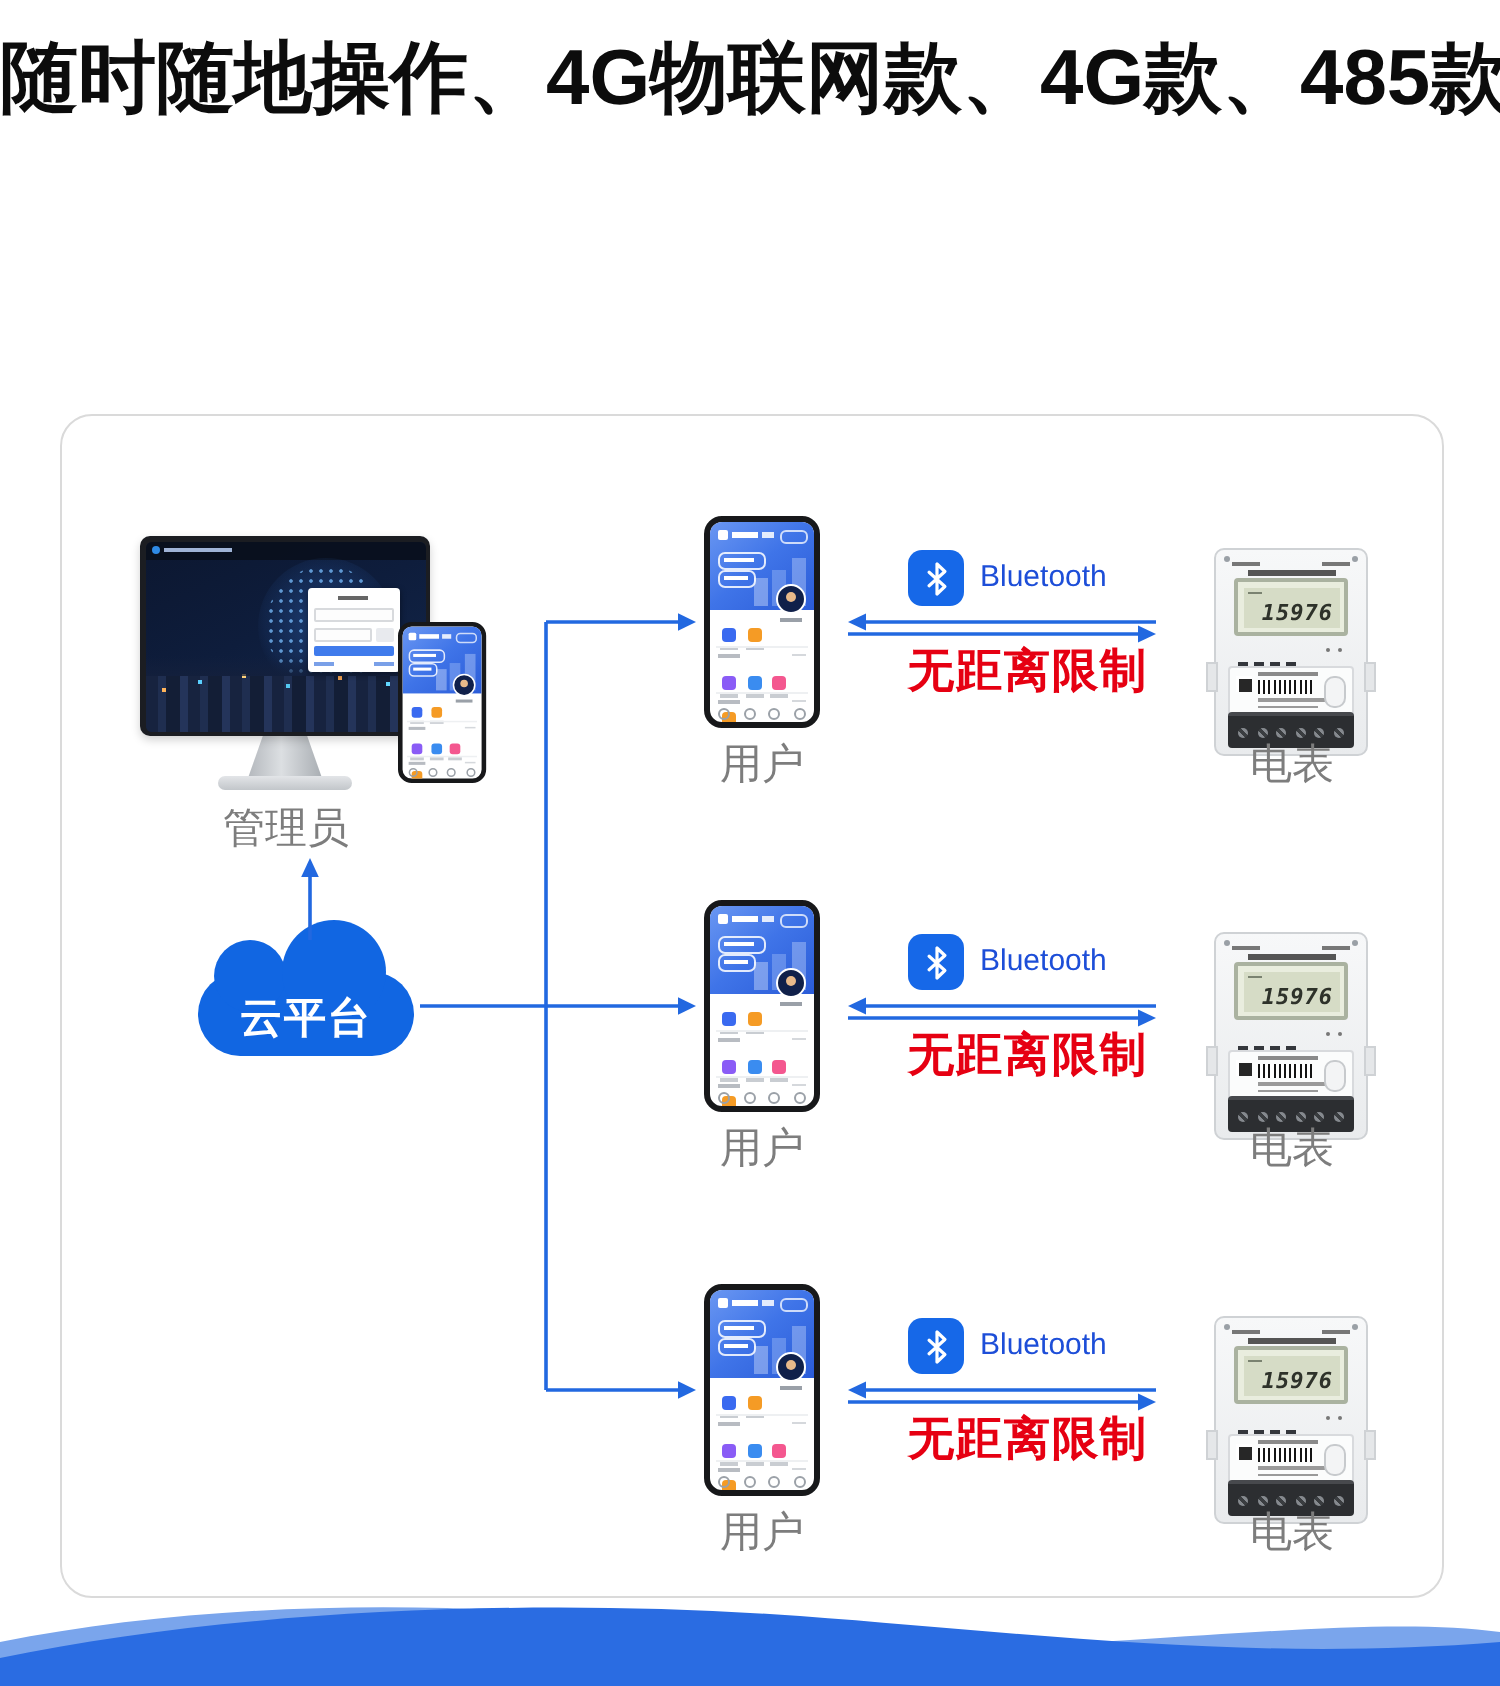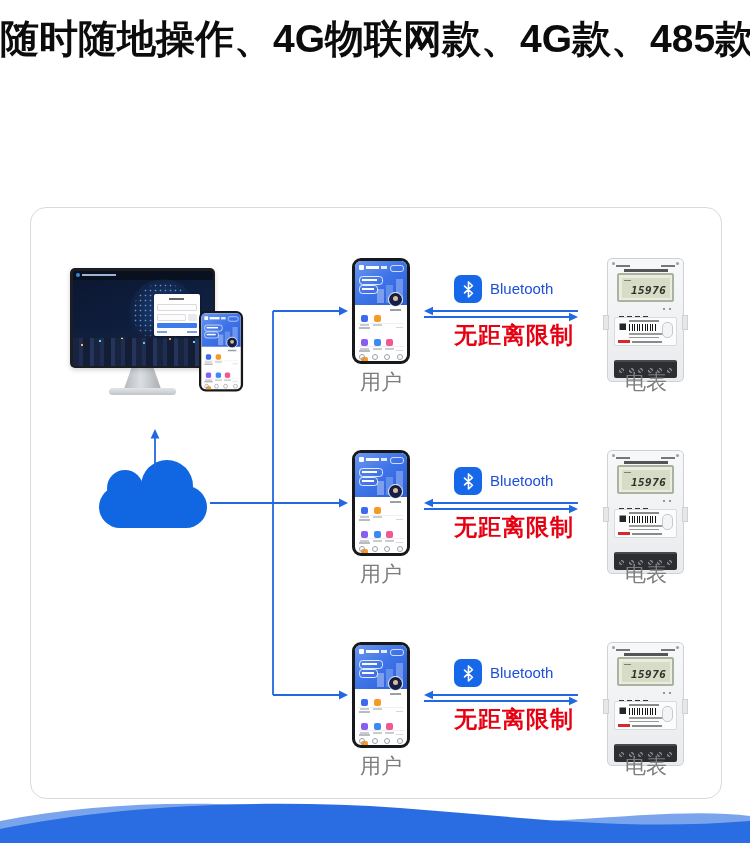--- a/index.html
+++ b/index.html
@@ -90,22 +90,22 @@
   .p-nav span{width:4px;height:4px;border:1px solid #9ba1a8;border-radius:50%;}
   .phone-admin{left:199px;top:311px;transform:scale(.76);transform-origin:top left;z-index:5;}
   
   .bt-badge{position:absolute;width:28px;height:28px;border-radius:7px;background:#1668e8;
       display:flex;align-items:center;justify-content:center;z-index:3;}
   .bt-label{position:absolute;font-size:15px;color:#1d4ed8;z-index:3;}
   .dist-label{position:absolute;width:180px;text-align:center;font-size:23px;font-weight:800;
       color:#e60012;z-index:3;letter-spacing:1px;}
   .user-label,.meter-label{position:absolute;width:80px;text-align:center;font-size:21px;color:#7d7d7d;z-index:3;}
   
-  .meter{position:absolute;width:77px;height:124px;background:linear-gradient(#f7f8f9,#e9ebed);
-      border:1px solid #cfd2d5;border-radius:5px;box-sizing:border-box;z-index:3;}
+  .meter{position:absolute;width:77px;height:104px;background:linear-gradient(#f7f8f9,#e9ebed);
+      border:1px solid #cfd2d5;border-radius:5px;box-sizing:border-box;z-index:3;margin-top:16px;}
   .meter::before{content:"";position:absolute;top:2.5px;left:4px;width:3px;height:3px;border-radius:50%;
       background:#9aa0a6;box-shadow:64px 0 0 #9aa0a6;}
   .m-tl{position:absolute;left:8px;top:6px;width:14px;height:2px;background:#777;}
   .m-tr{position:absolute;right:8px;top:6px;width:14px;height:2px;background:#777;}
   .m-tc{position:absolute;left:50%;transform:translateX(-50%);top:10px;width:44px;height:2.5px;background:#555;}
   .m-lcd{position:absolute;left:9px;top:14px;width:57px;height:29px;background:#e9edde;
       border:2px solid #aab2a0;border-radius:2px;box-sizing:border-box;}
   .m-lcd-in{position:absolute;inset:2.5px;background:#d6dcc6;}
   .m-lcd-in::before{content:"";position:absolute;left:2px;top:2px;width:7px;height:1.8px;background:#7a8270;}
   .m-kwh{position:absolute;right:3px;bottom:1px;font-family:"DejaVu Sans Mono",monospace;
@@ -227,22 +227,24 @@
       <div class="p-sec"></div>
       <div class="p-grid"><span class="ic o"></span><span class="ic b"></span><span class="ic b2"></span></div>
       <div class="p-nav">
           <span></span>
           <span></span>
           <span></span>
           <span></span>
         </div>
     </div>
   </div>
+  <div class="admin-label">管理员</div>
 
   <div class="cloud"></div>
+  <div class="cloud-label">云平台</div>
 
   <div class="row r1">
     <div class="phone">
       <div class="p-head">
         <span class="p-bld"></span>
         <span class="p-u"></span>
         <span class="p-t1"></span>
           <span class="p-t2"></span>
         <span class="p-pill"></span>
         <span class="p-chip c1"></span>

